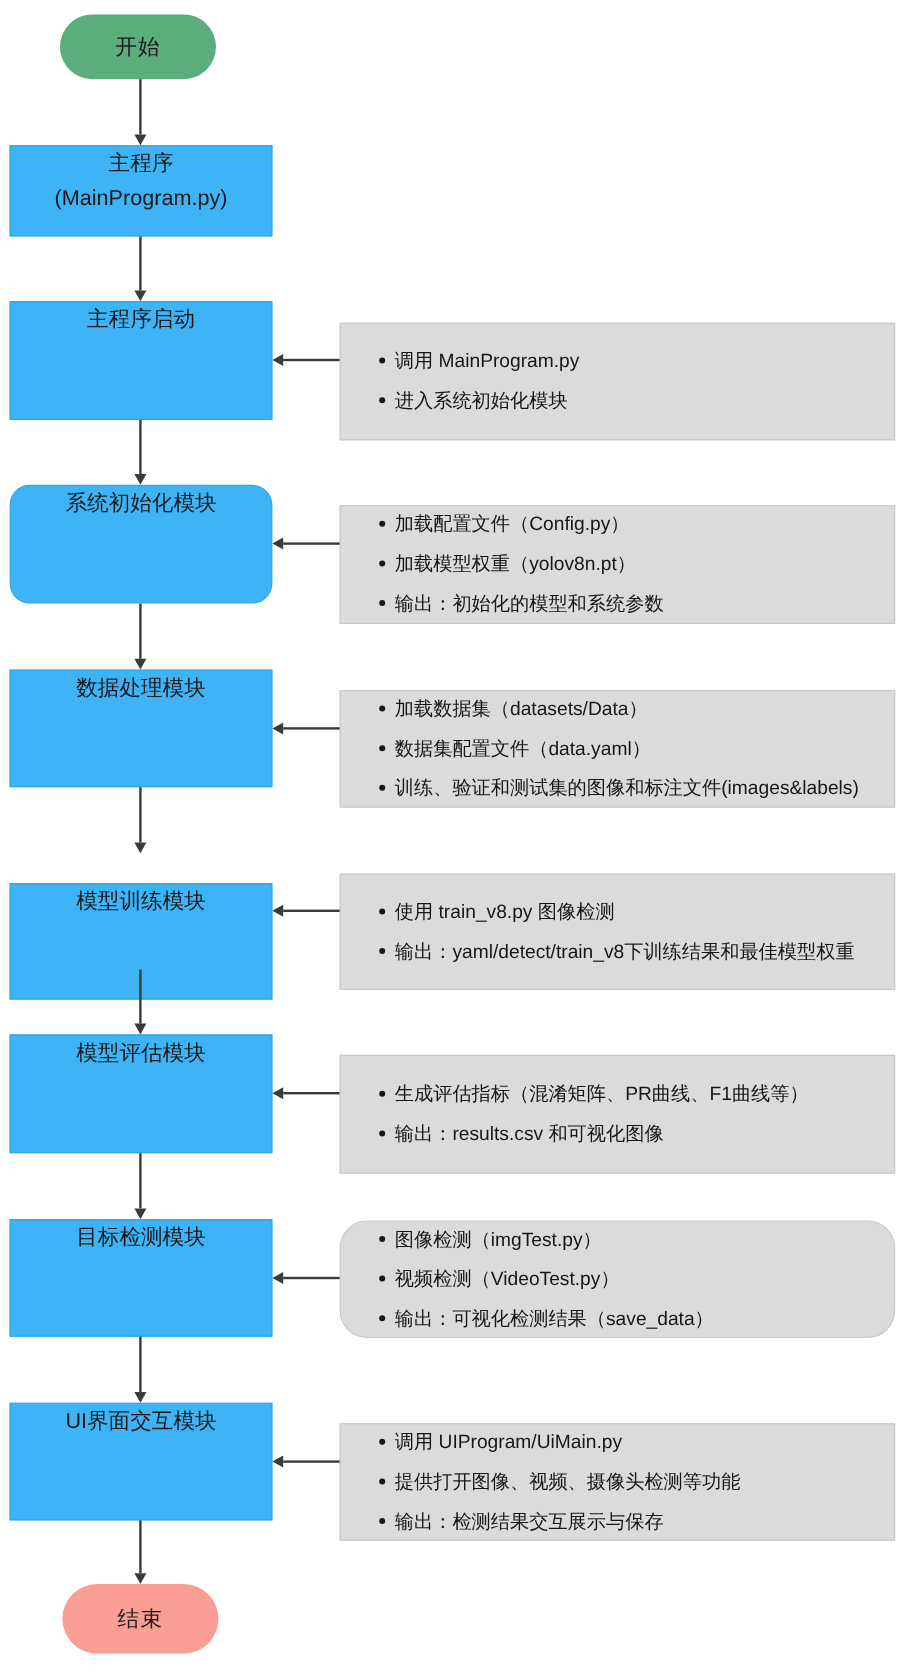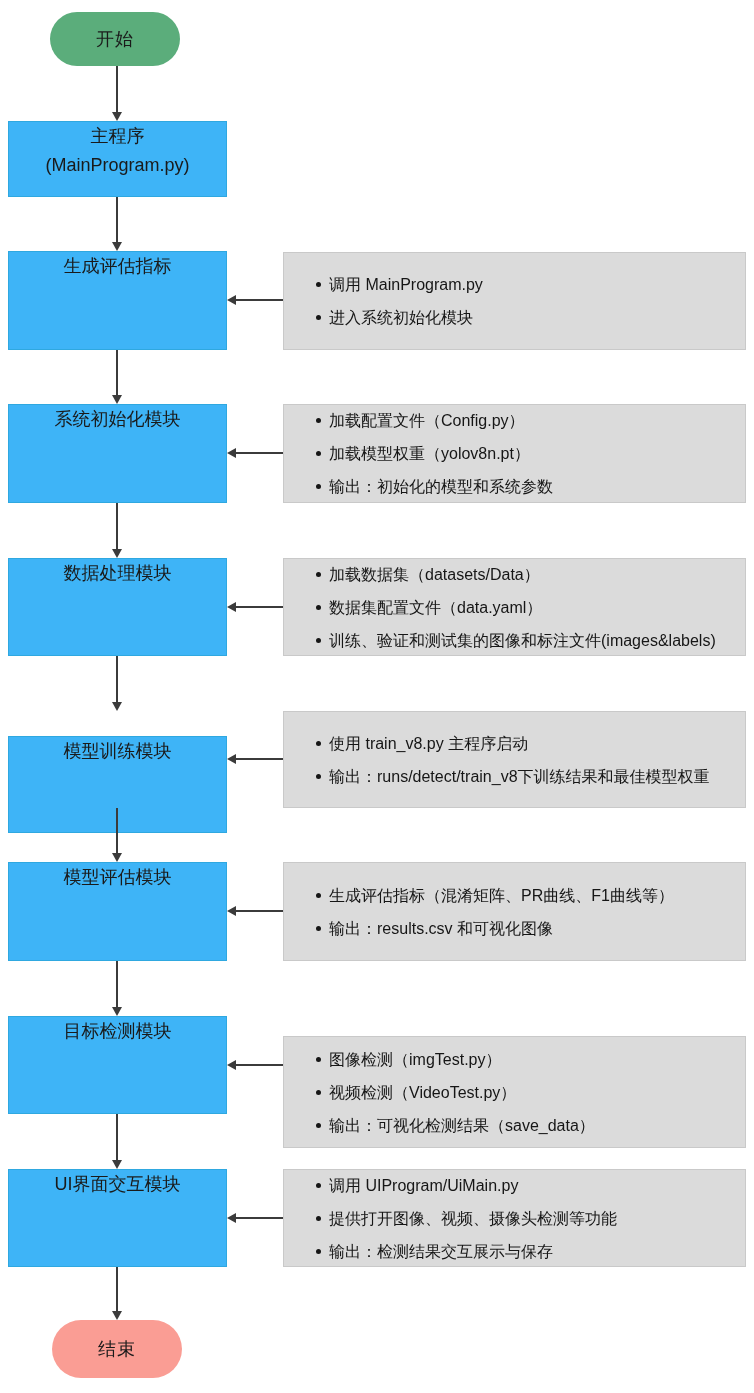--- a/index.html
+++ b/index.html
@@ -48,20 +48,21 @@
   }
   
   .note {
     position: absolute;
     left: 283px; width: 463px;
     background: #dbdbdb;
     border: 1px solid #c9c9c9;
     box-sizing: border-box;
     display: flex;
     align-items: center;
+    margin-top: 17px;
   }
   .note ul {
     list-style: none;
     margin: 0;
     padding: 0 6px 0 32px;
     font-size: 16px;
     color: #161616;
   }
   .note li {
     line-height: 33px;
@@ -113,23 +114,23 @@
 
   <div class="terminal start">
     <span>开始</span>
   </div>
 
   <div class="process" style="top:121px;height:76px;">
     <span>主程序
 (MainProgram.py)</span>
   </div>
   <div class="process" style="top:251px;height:99px;">
-    <span>生成评估指标</span>
-  </div>
-  <div class="process" style="top:404px;height:99px;">
+    <span>主程序启动</span>
+  </div>
+  <div class="process" style="top:404px;height:99px;border-radius:17px;">
     <span>系统初始化模块</span>
   </div>
   <div class="process" style="top:558px;height:98px;">
     <span>数据处理模块</span>
   </div>
   <div class="process" style="top:711px;height:97px;margin-top:25px;">
     <span>模型训练模块</span>
   </div>
   <div class="process" style="top:862px;height:99px;">
     <span>模型评估模块</span>
@@ -156,31 +157,31 @@
   </div>
   <div class="note" style="top:558px;height:98px;">
     <ul>
         <li>加载数据集（datasets/Data）</li>
         <li>数据集配置文件（data.yaml）</li>
         <li>训练、验证和测试集的图像和标注文件(images&amp;labels)</li>
       </ul>
   </div>
   <div class="note" style="top:711px;height:97px;">
     <ul>
-        <li>使用 train_v8.py 主程序启动</li>
-        <li>输出：runs/detect/train_v8下训练结果和最佳模型权重</li>
+        <li>使用 train_v8.py 图像检测</li>
+        <li>输出：yaml/detect/train_v8下训练结果和最佳模型权重</li>
       </ul>
   </div>
   <div class="note" style="top:862px;height:99px;">
     <ul>
         <li>生成评估指标（混淆矩阵、PR曲线、F1曲线等）</li>
         <li>输出：results.csv 和可视化图像</li>
       </ul>
   </div>
-  <div class="note" style="top:1036px;height:112px;">
+  <div class="note" style="top:1000px;height:98px;border-radius:23px;">
     <ul>
         <li>图像检测（imgTest.py）</li>
         <li>视频检测（VideoTest.py）</li>
         <li>输出：可视化检测结果（save_data）</li>
       </ul>
   </div>
   <div class="note" style="top:1169px;height:98px;">
     <ul>
         <li>调用 UIProgram/UiMain.py</li>
         <li>提供打开图像、视频、摄像头检测等功能</li>

